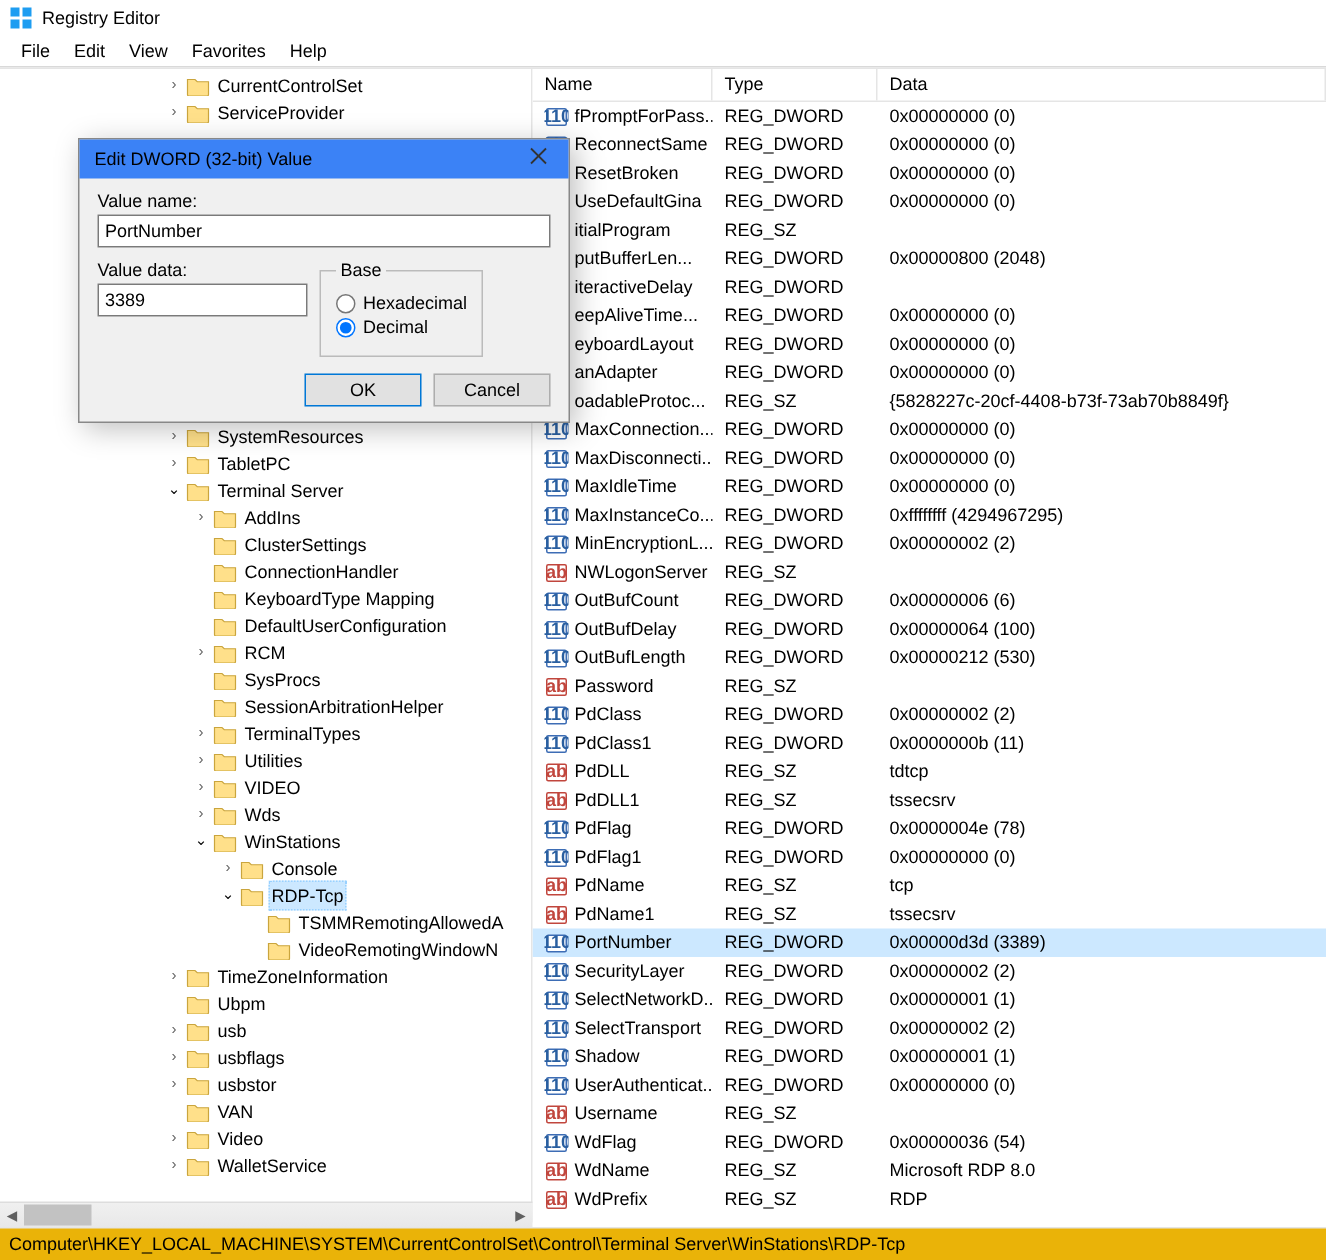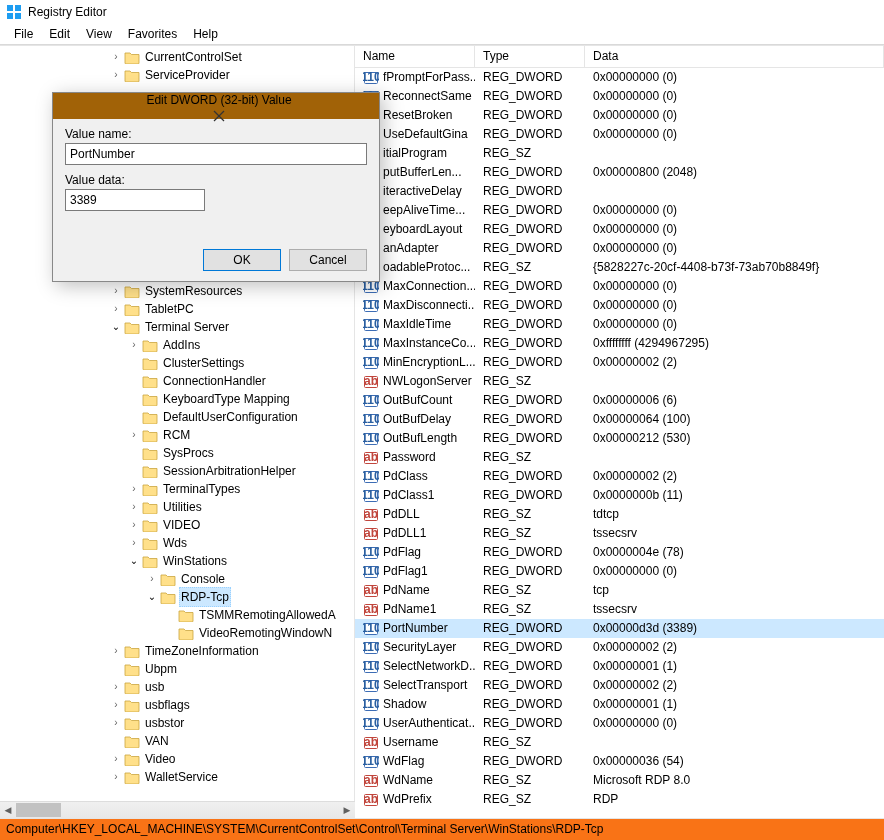--- a/index.html
+++ b/index.html
@@ -38,31 +38,31 @@
 .col-data { flex: 1; }
 .list-row { display: flex; height: 19px; line-height: 19px; align-items:center;}
 .list-row.selected { background: #cce8ff; }
 .list-row .cell { padding: 0 8px; white-space: nowrap; overflow: hidden; text-overflow: ellipsis; }
 .list-row .icon { width: 16px; height: 16px; margin-right: 4px; flex-shrink:0; display:inline-block;}
 .list-row .cell-name { width: 120px; display:flex; align-items:center;}
 .list-row .cell-type { width: 110px; }
 .list-row .cell-data { flex: 1; }
 
 
-.statusbar { height: 22px; border-top: 1px solid #e5e5e5; padding: 3px 6px; background: #f97316; font-size:12px; position:absolute; bottom:0; left:0; right:0;}
+.statusbar { height: 22px; border-top: 1px solid #e5e5e5; padding: 3px 6px; background: #eab308; font-size:12px; position:absolute; bottom:0; left:0; right:0;}
 
 
 .hscroll { position:absolute; bottom:22px; left:0; width:355px; height:17px; background:linear-gradient(#f0f0f0,#e8e8e8); border-top:1px solid #ddd;}
 .hscroll .thumb{position:absolute; left:16px; top:1px; width:45px; height:14px; background:#c2c2c2;}
 .hscroll .arrL,.hscroll .arrR{position:absolute; top:0; width:16px; height:17px; text-align:center; line-height:17px; color:#606060; font-size:9px;}
 .hscroll .arrL{left:0;} .hscroll .arrR{right:0;}
 
 
 .dialog { position: absolute; left: 52px; top: 92px; width: 328px; height: 190px; background: #f0f0f0; border: 1px solid #888; box-shadow: 4px 4px 18px rgba(0,0,0,.25); z-index: 100; }
-.dialog .dlg-titlebar { height: 26px; display: flex; align-items: center; justify-content: space-between; padding: 0 4px 0 10px; background: #a16207; flex-direction: column; }
+.dialog .dlg-titlebar { height: 26px; display: flex; align-items: center; justify-content: space-between; padding: 0 4px 0 10px; background: #3b82f6; }
 .dialog .dlg-title { font-size: 12px; }
 .dialog .close { width: 32px; height: 22px; text-align: center; line-height: 22px; }
 .dialog .body { padding: 8px 12px; }
 .dialog .field-label { font-size: 12px; margin-bottom: 2px;}
 .dialog input[type=text] { width: 100%; height: 22px; padding: 2px 4px; border: 1px solid #7a7a7a; background:#fff; font-size:12px;}
 .dialog .row2 { display: flex; gap: 8px; margin-top: 8px; }
 .dialog .row2 .left { width: 140px; }
 .dialog fieldset { border: 1px solid #bbb; padding: 6px 10px 10px; }
 .dialog legend { font-size: 12px; padding: 0 3px; }
 .dialog .radio-row { display: flex; align-items: center; gap: 5px; margin: 2px 0; font-size:12px;}
@@ -929,19 +929,30 @@
     </span>
   </div>
   <div class="body">
     <div class="field-label">Value name:</div>
     <input type="text" value="PortNumber" style="">
     <div class="row2">
       <div class="left">
         <div class="field-label">Value data:</div>
         <input type="text" value="3389" style="">
       </div>
+      <fieldset>
+        <legend>Base</legend>
+        <label class="radio-row">
+          <input type="radio" name="base" style="">
+          <span>Hexadecimal</span>
+        </label>
+        <label class="radio-row">
+          <input type="radio" name="base" checked="" style="">
+          <span>Decimal</span>
+        </label>
+      </fieldset>
     </div>
     <div class="buttons">
       <button class="ok">OK</button>
       <button>Cancel</button>
     </div>
   </div>
 </div>
 
 </body></html>

